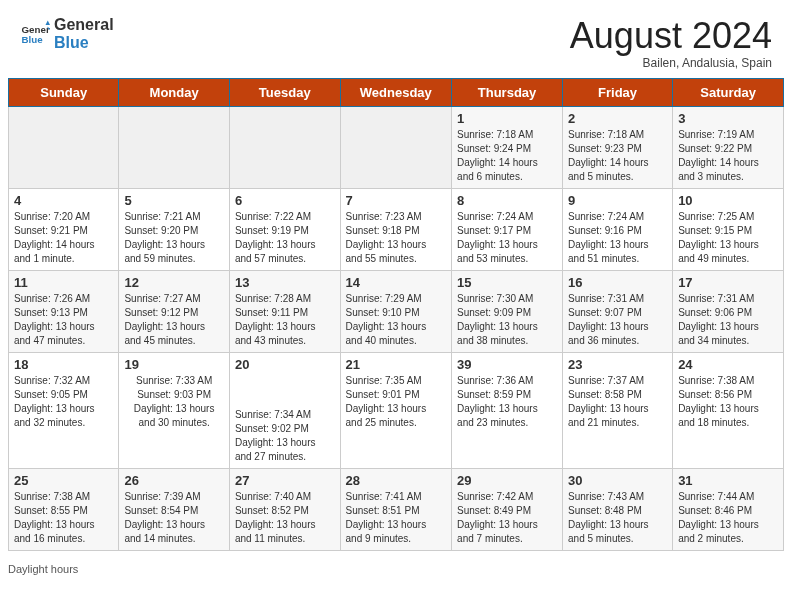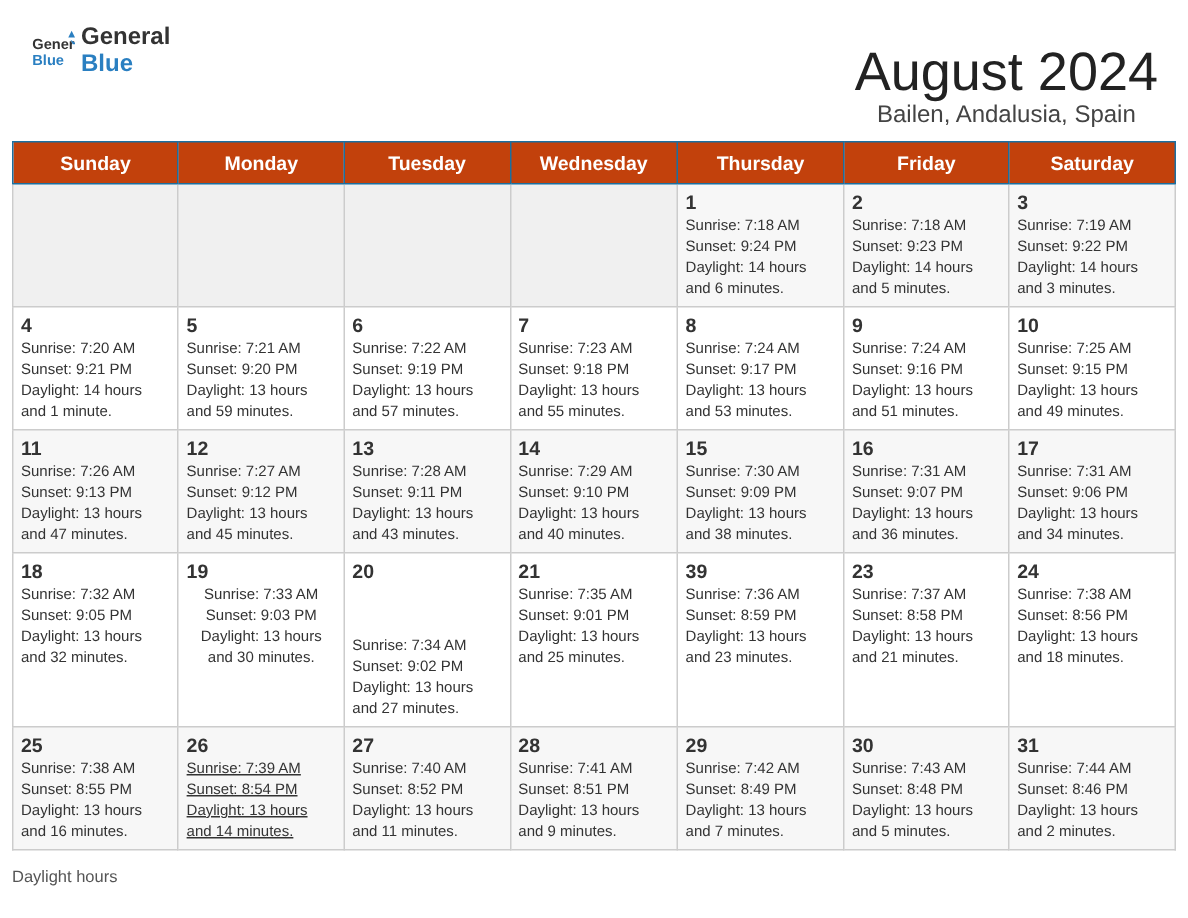--- a/index.html
+++ b/index.html
@@ -18,31 +18,30 @@
     .logo {
       display: flex;
       align-items: center;
       gap: 4px;
     }
     .logo-icon {
       width: 30px;
       height: 30px;
     }
     .title-block {
-      text-align: center;
-      margin-top: 12px;
+      text-align: right;
     }
     .title-block h1 {
       font-size: 36px;
       font-weight: normal;
       color: #222;
       line-height: 1.1;
     }
     .title-block h2 {
-      font-size: 16px;
+      font-size: 12px;
       font-weight: normal;
       color: #444;
     }
     .calendar-wrapper {
       padding: 0 8px 8px 8px;
     }
     table {
       width: 100%;
       border-collapse: collapse;
     }
@@ -310,21 +309,21 @@
         <tr>
           <td>
             <span class="day-num">25</span>
             <div class="day-info" style="white-space: pre-line;">Sunrise: 7:38 AM
 Sunset: 8:55 PM
 Daylight: 13 hours
 and 16 minutes.</div>
           </td>
           <td>
             <span class="day-num">26</span>
-            <div class="day-info" style="white-space: pre-line; text-decoration: underline;">Sunrise: 7:39 AM
+            <div class="day-info" style="white-space: pre-line;">Sunrise: 7:39 AM
 Sunset: 8:54 PM
 Daylight: 13 hours
 and 14 minutes.</div>
           </td>
           <td>
             <span class="day-num">27</span>
             <div class="day-info" style="white-space: pre-line;">Sunrise: 7:40 AM
 Sunset: 8:52 PM
 Daylight: 13 hours
 and 11 minutes.</div>

